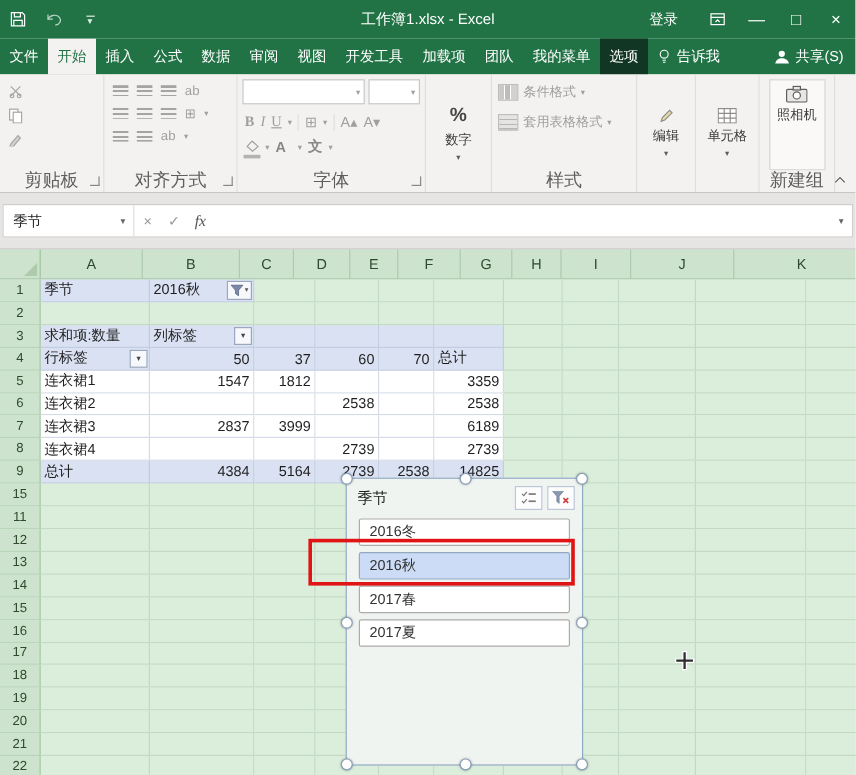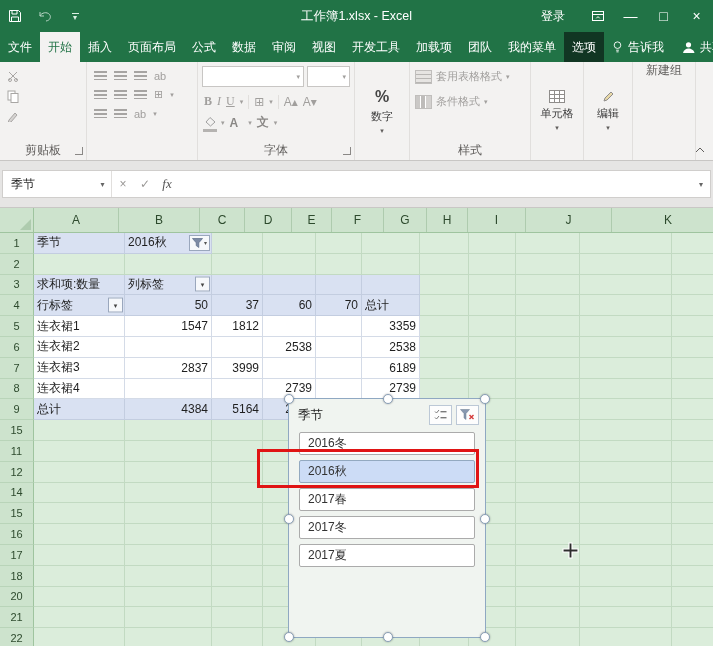--- a/index.html
+++ b/index.html
@@ -21,21 +21,21 @@
   .tab{display:flex;align-items:center;padding:0 8px;white-space:nowrap;}
   .tab.selected{background:#f3f2f1;color:#217346;}
   .tab.contextual{background:#113623;}
   .tellme{display:flex;align-items:center;gap:5px;padding:0 8px;white-space:nowrap;}
   .share{margin-left:auto;display:flex;align-items:center;gap:5px;padding:0 10px;white-space:nowrap;}
 
   
   .ribbon{height:98px;background:#f3f2f1;border-bottom:1px solid #c8c6c4;display:flex;position:relative;overflow:hidden;}
   .rgroup{display:flex;flex-direction:column;border-right:1px solid #e1dfdd;overflow:hidden;}
   .rg-content{flex:1;padding:4px 4px 0 4px;overflow:hidden;}
-  .rg-label{height:18px;display:flex;align-items:flex-start;justify-content:center;font-size:12px;color:#605e5c;position:relative;white-space:nowrap;}
+  .rg-label{height:18px;display:flex;align-items:flex-end;justify-content:center;font-size:15px;color:#605e5c;position:relative;white-space:nowrap;}
   .launcher{position:absolute;right:3px;bottom:5px;width:7px;height:7px;border-right:1px solid #8a8886;border-bottom:1px solid #8a8886;}
   .rcollapsed{display:flex;flex-direction:column;align-items:center;justify-content:center;gap:3px;border-right:1px solid #e1dfdd;padding:2px;}
   .rcollapsed .clabel{font-size:11px;color:#3b3b3b;white-space:nowrap;}
   .ccaret{font-size:7px;color:#605e5c;}
   .clipwrap{display:flex;gap:5px;}
   .pastebig{display:flex;flex-direction:column;align-items:center;gap:2px;width:40px;}
   .pastelabel{font-size:11px;color:#a19f9d;display:flex;align-items:center;gap:2px;}
   .clipsmall{display:flex;flex-direction:column;gap:4px;padding-top:2px;}
   .sbtn{width:18px;height:16px;display:flex;align-items:center;justify-content:center;}
   .arow{display:flex;align-items:center;gap:7px;height:19px;padding-left:3px;}
@@ -142,21 +142,20 @@
       <div class="winbtn">—</div>
       <div class="winbtn">□</div>
       <div class="winbtn">×</div>
     </div>
   </div>
 
   <div class="tabrow">
     <div class="tab">文件</div>
     <div class="tab selected">开始</div>
     <div class="tab">插入</div>
-    <div class="tab">页面布局</div>
     <div class="tab">公式</div>
     <div class="tab">数据</div>
     <div class="tab">审阅</div>
     <div class="tab">视图</div>
     <div class="tab">开发工具</div>
     <div class="tab">加载项</div>
     <div class="tab">团队</div>
     <div class="tab">我的菜单</div>
     <div class="tab contextual">选项</div>
     <div class="tellme">
@@ -221,20 +220,24 @@
             <span class="abtn">⊞</span>
             <span class="dd8">▾</span>
           </div>
         <div class="arow">
             <span class="bars"></span>
             <span class="bars"></span>
             <span class="abtn">ab</span>
             <span class="dd8">▾</span>
           </div>
       </div>
+      <div class="rg-label">
+          <span>对齐方式</span>
+          <span class="launcher"></span>
+        </div>
     </div>
 
     <div class="rgroup" style="width:156px">
       <div class="rg-content">
         <div class="frow1">
           <div class="fselect fname">
               <span class="dd8">▾</span>
             </div>
           <div class="fselect fsize">
               <span class="dd8">▾</span>
@@ -272,53 +275,63 @@
 
     <div class="rcollapsed" style="width:50px">
       <span class="pct">%</span>
       <span class="clabel">数字</span>
       <span class="ccaret">▾</span>
     </div>
 
     <div class="rgroup" style="width:120px">
       <div class="rg-content" style="padding:2px 0 0 0;">
         <div class="style-btn">
+            <span class="sicon cf"></span>
+            <span>条件格式</span>
+            <span class="dd8">▾</span>
+          </div>
+        <div class="style-btn">
             <span class="sicon ft"></span>
             <span>套用表格格式</span>
             <span class="dd8">▾</span>
           </div>
-        <div class="style-btn">
-            <span class="sicon cf"></span>
-            <span>条件格式</span>
-            <span class="dd8">▾</span>
-          </div>
       </div>
       <div class="rg-label">
           <span>样式</span>
         </div>
+    </div>
+
+    <div class="rcollapsed" style="width:44px">
+      <svg width="13" height="13">
+          <path d="M2 11l1-3 6-6 2 2-6 6z" fill="#e8d9a8" stroke="#8f8d8b"></path>
+        </svg>
+      <span class="clabel">编辑</span>
+      <span class="ccaret">▾</span>
     </div>
 
     <div class="rcollapsed" style="width:48px">
       <svg width="16" height="13">
           <rect x="0.5" y="0.5" width="15" height="12" fill="#fff" stroke="#8f8d8b"></rect>
           <path d="M0.5 4.5h15M0.5 8.5h15M5.5 0.5v12M10.5 0.5v12" stroke="#8f8d8b"></path>
         </svg>
       <span class="clabel">单元格</span>
       <span class="ccaret">▾</span>
     </div>
 
-    <div class="rcollapsed" style="width:44px">
-      <svg width="13" height="13">
-          <path d="M2 11l1-3 6-6 2 2-6 6z" fill="#e8d9a8" stroke="#8f8d8b"></path>
-        </svg>
-      <span class="clabel">编辑</span>
-      <span class="ccaret">▾</span>
-    </div>
-
     <div class="rgroup" style="width:62px">
+      <div class="rg-content" style="display:flex;justify-content:center;">
+        <div class="cambtn">
+          <svg width="18" height="15" viewBox="0 0 18 15">
+              <rect x="0.5" y="3.5" width="17" height="10.5" rx="1" fill="#e8e6e4" stroke="#5f5d5b"></rect>
+              <rect x="6" y="1" width="6" height="3" fill="#e8e6e4" stroke="#5f5d5b"></rect>
+              <circle cx="9" cy="8.5" r="3" fill="#fff" stroke="#5f5d5b"></circle>
+            </svg>
+          <span class="clabel">照相机</span>
+        </div>
+      </div>
       <div class="rg-label">
           <span>新建组</span>
         </div>
     </div>
 
     <div class="ribbon-collapse">
       <svg width="10" height="6" fill="none" stroke="#605e5c">
           <path d="M1 5l4-4 4 4"></path>
         </svg>
     </div>
@@ -520,20 +533,34 @@
         <div class="gcell" style="width: 46px;"></div>
         <div class="gcell" style="width: 39px;"></div>
         <div class="gcell" style="width: 51px;"></div>
         <div class="gcell" style="width: 42px;"></div>
         <div class="gcell" style="width: 40px;"></div>
         <div class="gcell" style="width: 57px;"></div>
         <div class="gcell" style="width: 85px;"></div>
         <div class="gcell" style="width: 112px;"></div>
       </div>
       <div class="grow">
+        <div class="rowhdr">13</div>
+        <div class="gcell" style="width: 84px;"></div>
+        <div class="gcell" style="width: 80px;"></div>
+        <div class="gcell" style="width: 44px;"></div>
+        <div class="gcell" style="width: 46px;"></div>
+        <div class="gcell" style="width: 39px;"></div>
+        <div class="gcell" style="width: 51px;"></div>
+        <div class="gcell" style="width: 42px;"></div>
+        <div class="gcell" style="width: 40px;"></div>
+        <div class="gcell" style="width: 57px;"></div>
+        <div class="gcell" style="width: 85px;"></div>
+        <div class="gcell" style="width: 112px;"></div>
+      </div>
+      <div class="grow">
         <div class="rowhdr">14</div>
         <div class="gcell" style="width: 84px;"></div>
         <div class="gcell" style="width: 80px;"></div>
         <div class="gcell" style="width: 44px;"></div>
         <div class="gcell" style="width: 46px;"></div>
         <div class="gcell" style="width: 39px;"></div>
         <div class="gcell" style="width: 51px;"></div>
         <div class="gcell" style="width: 42px;"></div>
         <div class="gcell" style="width: 40px;"></div>
         <div class="gcell" style="width: 57px;"></div>
@@ -577,20 +604,34 @@
         <div class="gcell" style="width: 39px;"></div>
         <div class="gcell" style="width: 51px;"></div>
         <div class="gcell" style="width: 42px;"></div>
         <div class="gcell" style="width: 40px;"></div>
         <div class="gcell" style="width: 57px;"></div>
         <div class="gcell" style="width: 85px;"></div>
         <div class="gcell" style="width: 112px;"></div>
       </div>
       <div class="grow">
         <div class="rowhdr">18</div>
+        <div class="gcell" style="width: 84px;"></div>
+        <div class="gcell" style="width: 80px;"></div>
+        <div class="gcell" style="width: 44px;"></div>
+        <div class="gcell" style="width: 46px;"></div>
+        <div class="gcell" style="width: 39px;"></div>
+        <div class="gcell" style="width: 51px;"></div>
+        <div class="gcell" style="width: 42px;"></div>
+        <div class="gcell" style="width: 40px;"></div>
+        <div class="gcell" style="width: 57px;"></div>
+        <div class="gcell" style="width: 85px;"></div>
+        <div class="gcell" style="width: 112px;"></div>
+      </div>
+      <div class="grow">
+        <div class="rowhdr">19</div>
         <div class="gcell" style="width: 84px;"></div>
         <div class="gcell" style="width: 80px;"></div>
         <div class="gcell" style="width: 44px;"></div>
         <div class="gcell" style="width: 46px;"></div>
         <div class="gcell" style="width: 39px;"></div>
         <div class="gcell" style="width: 51px;"></div>
         <div class="gcell" style="width: 42px;"></div>
         <div class="gcell" style="width: 40px;"></div>
         <div class="gcell" style="width: 57px;"></div>
         <div class="gcell" style="width: 85px;"></div>
@@ -657,21 +698,20 @@
               <path d="M0.5 0.5h9L6 4.5v6L4 9V4.5z" fill="#8898b0" stroke="#66788f" stroke-width="0.5"></path>
               <path d="M9.5 6l4 4M13.5 6l-4 4" stroke="#d43b3b" stroke-width="1.4"></path>
             </svg>
         </span>
       </span>
     </div>
     <div class="slicer-items" id="slicer-items">
         <div class="slicer-item">2016冬</div>
         <div class="slicer-item selected">2016秋</div>
         <div class="slicer-item">2017春</div>
-        <div class="slicer-item">2017冬</div>
         <div class="slicer-item">2017夏</div>
       </div>
     <span class="handle h-tl"></span>
     <span class="handle h-tc"></span>
     <span class="handle h-tr"></span>
     <span class="handle h-ml"></span>
     <span class="handle h-mr"></span>
     <span class="handle h-bl"></span>
     <span class="handle h-bc"></span>
     <span class="handle h-br"></span>

